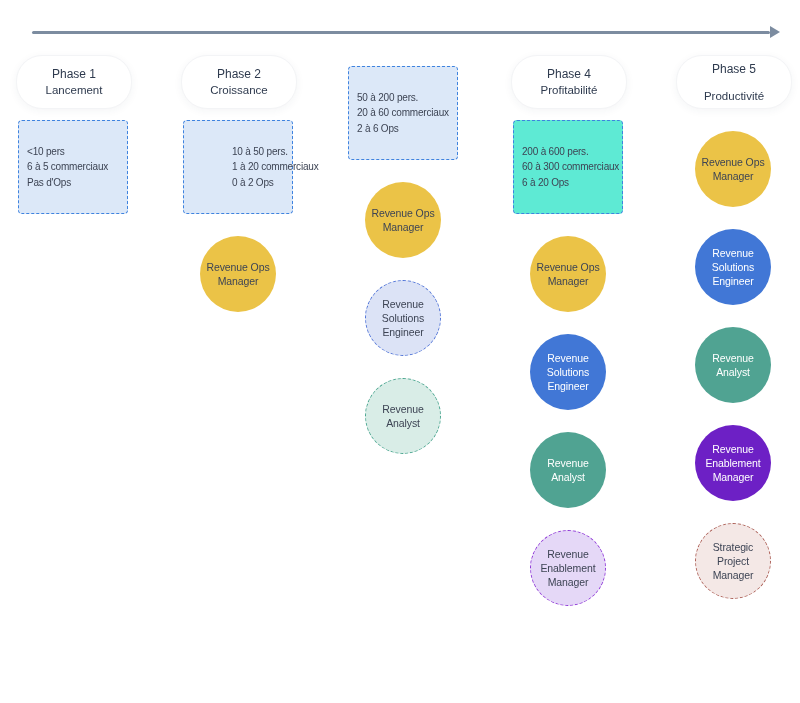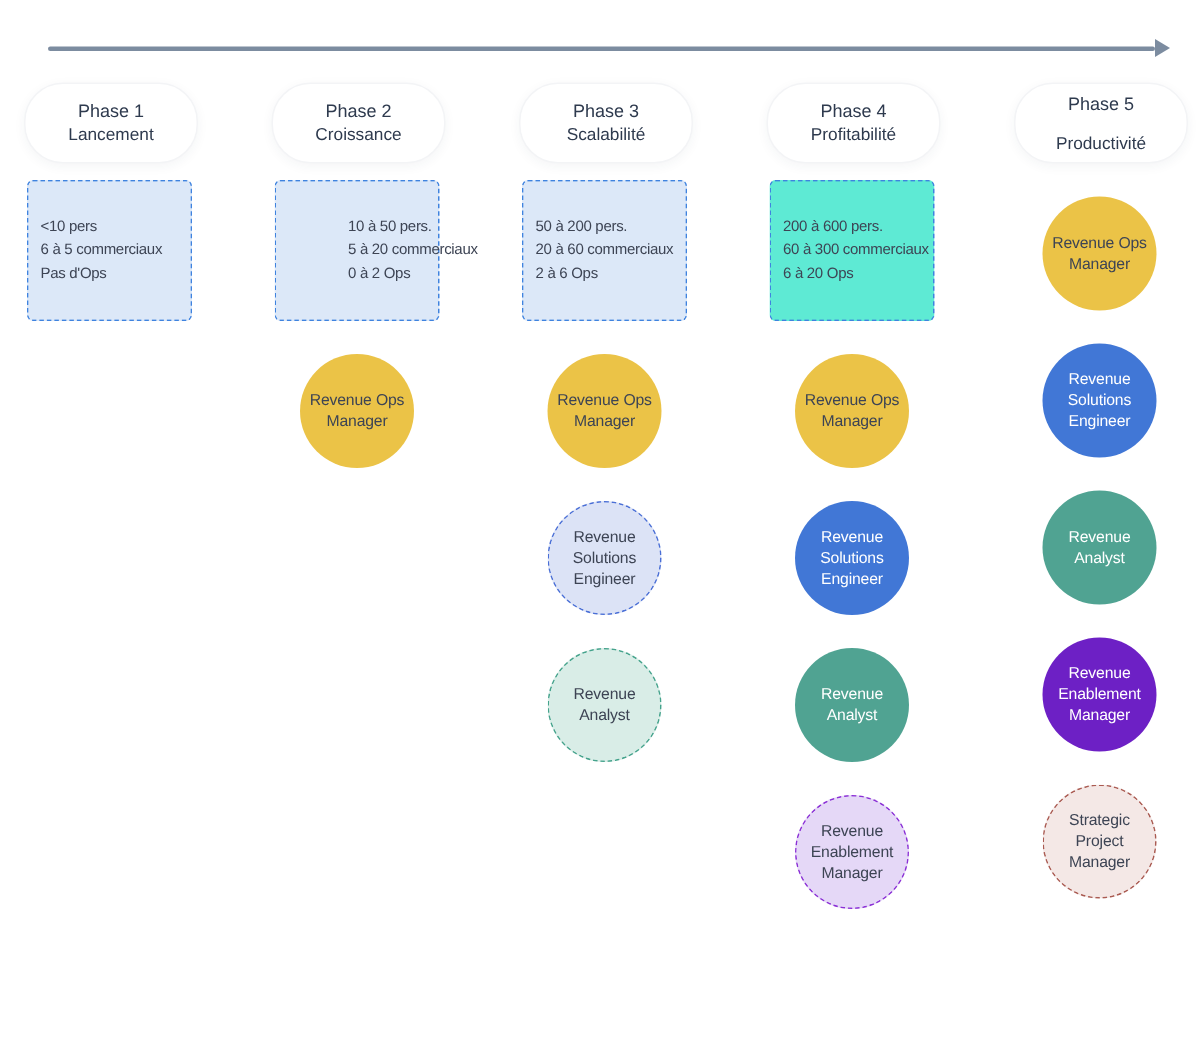--- a/index.html
+++ b/index.html
@@ -144,33 +144,29 @@
       <div class="roles"></div>
     </div>
 
     <div class="column">
       <div class="pill" style="color: rgb(46, 58, 78);">
         <div class="pill-title">Phase 2</div>
         <div class="pill-sub">Croissance</div>
       </div>
       <div class="info-box" style="background: rgb(220, 232, 248); border-color: rgb(63, 131, 223); color: rgb(61, 68, 84); padding-left: 48px;">
         <div class="info-line">10 à 50 pers.</div>
-        <div class="info-line">5 à 20 commerciaux</div>
+        <div class="info-line">1 à 20 commerciaux</div>
         <div class="info-line">0 à 2 Ops</div>
       </div>
       <div class="roles">
         <div class="circle" style="background: rgb(235, 195, 71); color: rgb(61, 68, 84);">Revenue Ops Manager</div>
       </div>
     </div>
 
     <div class="column">
-      <div class="pill" style="color: rgb(46, 58, 78);">
-        <div class="pill-title">Phase 3</div>
-        <div class="pill-sub">Scalabilité</div>
-      </div>
       <div class="info-box" style="background: rgb(220, 232, 248); border-color: rgb(63, 131, 223); color: rgb(61, 68, 84);">
         <div class="info-line">50 à 200 pers.</div>
         <div class="info-line">20 à 60 commerciaux</div>
         <div class="info-line">2 à 6 Ops</div>
       </div>
       <div class="roles">
         <div class="circle" style="background: rgb(235, 195, 71); color: rgb(61, 68, 84);">Revenue Ops Manager</div>
         <div class="circle dashed" style="background: rgb(220, 227, 246); border-color: rgb(74, 111, 214); color: rgb(61, 68, 84);">Revenue Solutions Engineer</div>
         <div class="circle dashed" style="background: rgb(217, 237, 231); border-color: rgb(69, 163, 140); color: rgb(61, 68, 84);">Revenue Analyst</div>
       </div>

